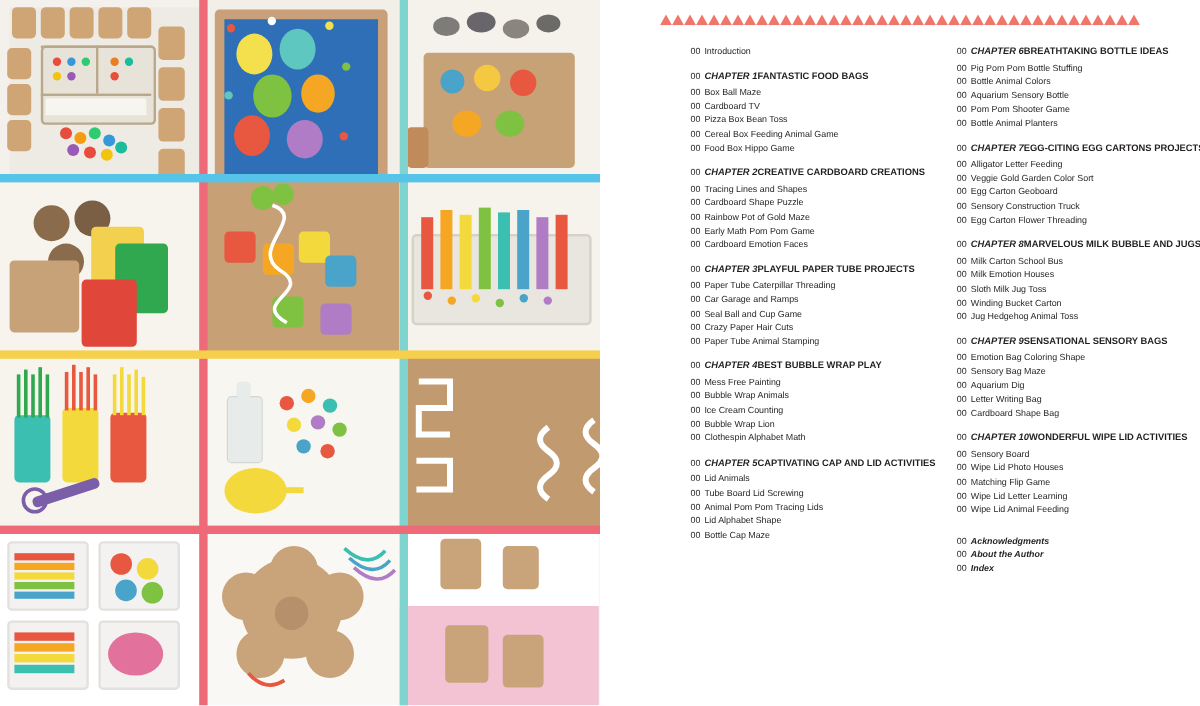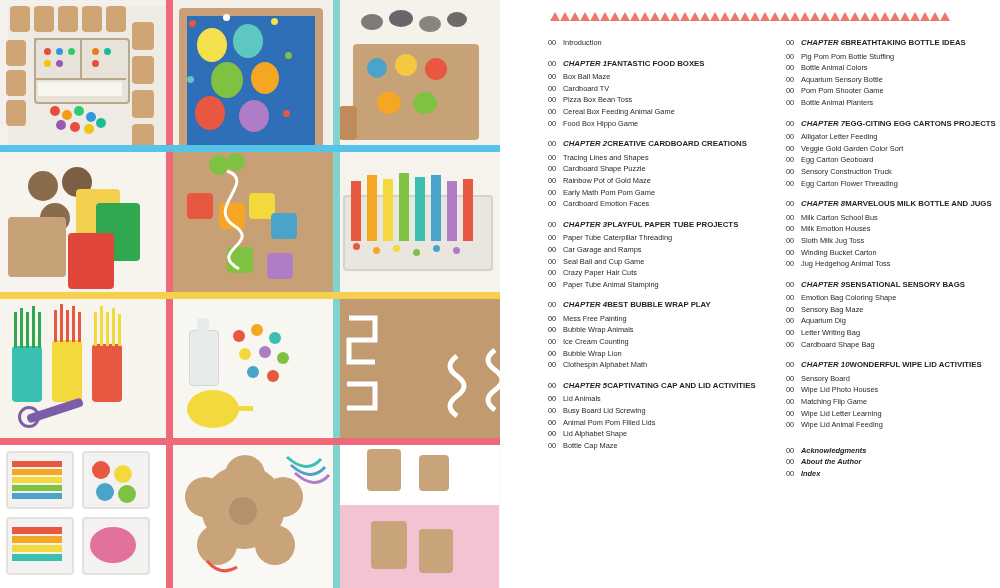--- a/index.html
+++ b/index.html
@@ -95,23 +95,24 @@
     margin: 44px 0 0 0;
   }
   .zigzag {
     margin: 12px auto 0 auto;
     width: 400px;
     height: 9px;
     display: block;
   }
   .toc-cols {
     display: flex;
-    gap: 32px;
-    padding: 16px 42px 0 48px;
+    gap: 16px;
+    padding: 16px 42px 0 72px;
     box-sizing: border-box;
+    text-align: center;
   }
   .toc-col {
     width: 206px;
     flex: 0 0 206px;
   }
   .entry {
     display: flex;
     align-items: baseline;
     font-size: 7.4px;
     line-height: 11.6px;
@@ -406,21 +407,21 @@
 
     <div class="toc-cols">
       <div class="toc-col" id="toc-left">
           <div class="entry">
             <span class="pg">00</span>
             <span class="txt">Introduction</span>
           </div>
           <div class="entry chapter">
             <span class="pg">00</span>
             <span class="chnum">CHAPTER 1</span>
-            <span class="txt">FANTASTIC FOOD BOXES</span>
+            <span class="txt">FANTASTIC FOOD BAGS</span>
           </div>
           <div class="entry">
             <span class="pg">00</span>
             <span class="txt">Box Ball Maze</span>
           </div>
           <div class="entry">
             <span class="pg">00</span>
             <span class="txt">Cardboard TV</span>
           </div>
           <div class="entry">
@@ -514,25 +515,25 @@
             <span class="pg">00</span>
             <span class="chnum">CHAPTER 5</span>
             <span class="txt">CAPTIVATING CAP AND LID ACTIVITIES</span>
           </div>
           <div class="entry">
             <span class="pg">00</span>
             <span class="txt">Lid Animals</span>
           </div>
           <div class="entry">
             <span class="pg">00</span>
-            <span class="txt">Busy Board Lid Screwing</span>
-          </div>
-          <div class="entry">
-            <span class="pg">00</span>
-            <span class="txt">Animal Pom Pom Filled Lids</span>
+            <span class="txt">Tube Board Lid Screwing</span>
+          </div>
+          <div class="entry">
+            <span class="pg">00</span>
+            <span class="txt">Animal Pom Pom Tracing Lids</span>
           </div>
           <div class="entry">
             <span class="pg">00</span>
             <span class="txt">Lid Alphabet Shape</span>
           </div>
           <div class="entry">
             <span class="pg">00</span>
             <span class="txt">Bottle Cap Maze</span>
           </div>
         </div>
@@ -583,21 +584,21 @@
             <span class="pg">00</span>
             <span class="txt">Sensory Construction Truck</span>
           </div>
           <div class="entry">
             <span class="pg">00</span>
             <span class="txt">Egg Carton Flower Threading</span>
           </div>
           <div class="entry chapter">
             <span class="pg">00</span>
             <span class="chnum">CHAPTER 8</span>
-            <span class="txt">MARVELOUS MILK BOTTLE AND JUGS</span>
+            <span class="txt">MARVELOUS MILK BUBBLE AND JUGS</span>
           </div>
           <div class="entry">
             <span class="pg">00</span>
             <span class="txt">Milk Carton School Bus</span>
           </div>
           <div class="entry">
             <span class="pg">00</span>
             <span class="txt">Milk Emotion Houses</span>
           </div>
           <div class="entry">

